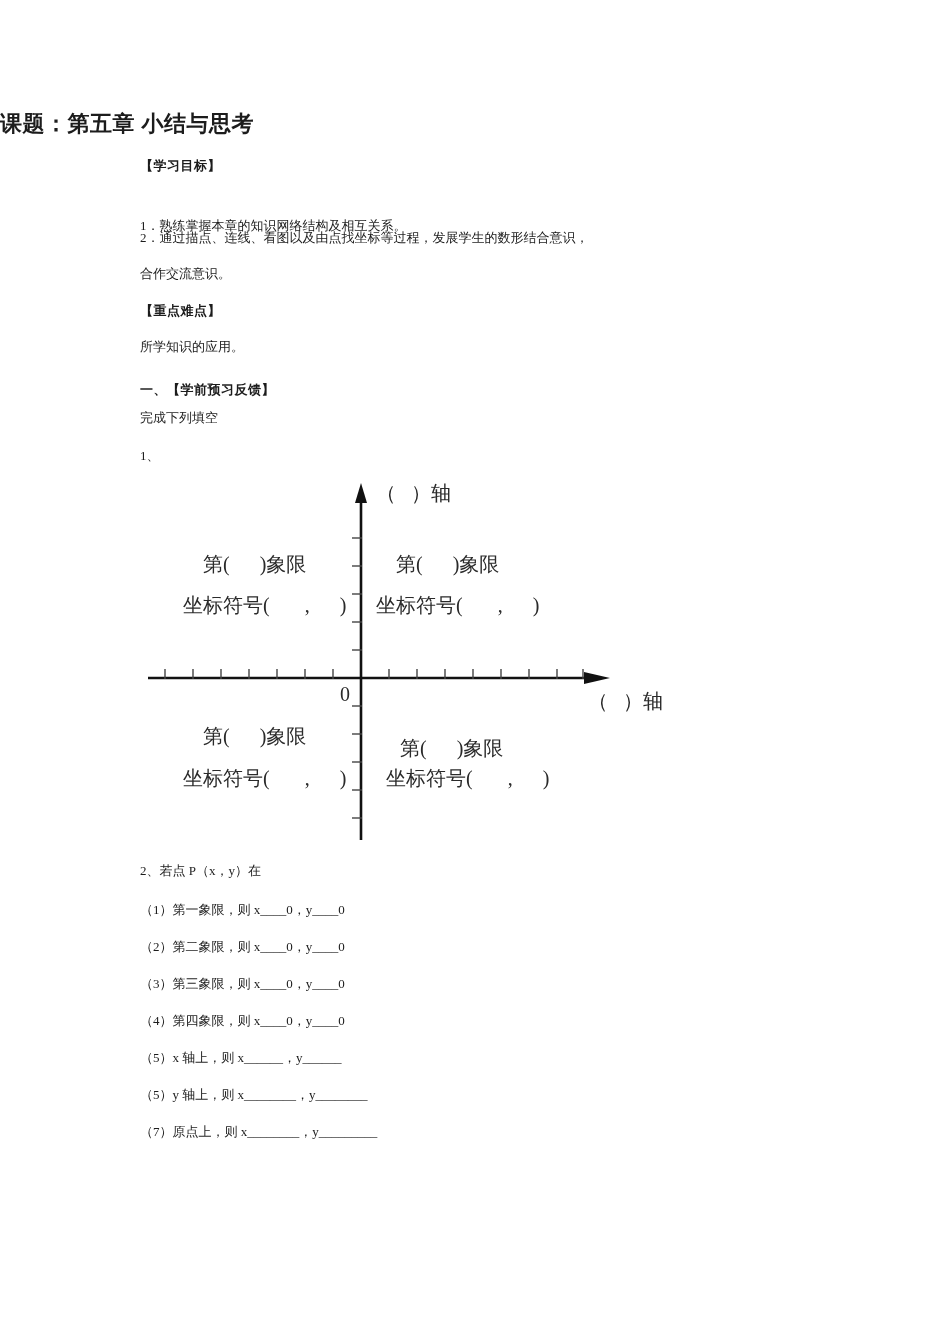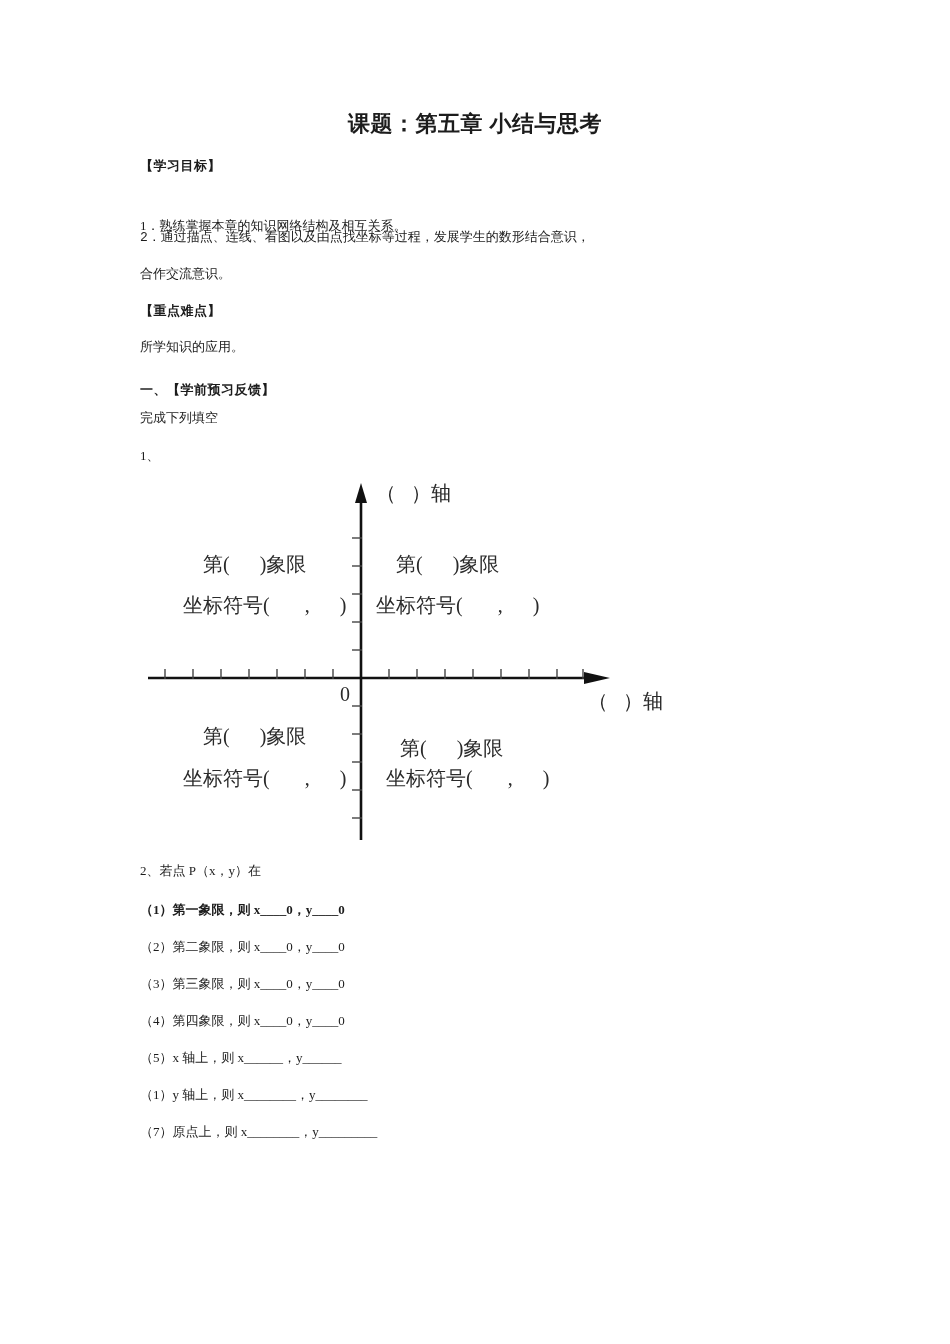--- a/index.html
+++ b/index.html
@@ -21,21 +21,21 @@
   }
   .hd {
     font-family: "Liberation Sans", "DejaVu Sans", sans-serif;
     font-weight: 700;
     letter-spacing: 0.5px;
   }
   .title {
     left: 0;
     top: 112px;
     width: 950px;
-    text-align: center;
+    text-align: left;
     font-size: 22px;
   }
   .diagram {
     position: absolute;
     left: 140px;
     top: 480px;
     width: 545px;
     height: 372px;
   }
   .diagram svg { position:absolute; left:0; top:0; }
@@ -51,21 +51,21 @@
 </style>
 </head>
 <body>
 
 <div class="page">
 
   <div class="t hd title">课题：第五章 小结与思考</div>
 
   <div class="t hd" style="left:140px; top:154px;">【学习目标】</div>
   <div class="t" style="left:140px; top:190px;margin-top:24px;">1．熟练掌握本章的知识网络结构及相互关系。</div>
-  <div class="t" style="left:140px; top:226px;font-family:Liberation Mono, monospace;">2．通过描点、连线、看图以及由点找坐标等过程，发展学生的数形结合意识，</div>
+  <div class="t" style="left:140px; top:226px;">2．通过描点、连线、看图以及由点找坐标等过程，发展学生的数形结合意识，</div>
   <div class="t" style="left:140px; top:262px;">合作交流意识。</div>
 
   <div class="t hd" style="left:140px; top:299px;">【重点难点】</div>
   <div class="t" style="left:140px; top:335px;">所学知识的应用。</div>
 
   <div class="t hd" style="left:140px; top:378px;">一、【学前预习反馈】</div>
   <div class="t" style="left:140px; top:406px;">完成下列填空</div>
   <div class="t" style="left:140px; top:444px;">1、</div>
 
   <div class="diagram">
@@ -118,21 +118,21 @@
     <div class="dl" style="left:43px;  top:114px;">坐标符号(       ,      )</div>
     <div class="dl" style="left:236px; top:114px;">坐标符号(       ,      )</div>
 
     <div class="dl" style="left:63px;  top:245px;">第(      )象限</div>
     <div class="dl" style="left:260px; top:257px;">第(      )象限</div>
     <div class="dl" style="left:43px;  top:287px;">坐标符号(       ,      )</div>
     <div class="dl" style="left:246px; top:287px;">坐标符号(       ,      )</div>
   </div>
 
   <div class="t" style="left:140px; top:859px;">2、若点 P（x，y）在</div>
-  <div class="t" style="left:140px; top:898px;font-weight:bold;">（1）第一象限，则 x____0，y____0</div>
+  <div class="t" style="left:140px; top:898px;">（1）第一象限，则 x____0，y____0</div>
   <div class="t" style="left:140px; top:935px;">（2）第二象限，则 x____0，y____0</div>
   <div class="t" style="left:140px; top:972px;">（3）第三象限，则 x____0，y____0</div>
   <div class="t" style="left:140px; top:1009px;">（4）第四象限，则 x____0，y____0</div>
   <div class="t" style="left:140px; top:1046px;">（5）x 轴上，则 x______，y______</div>
-  <div class="t" style="left:140px; top:1083px;">（1）y 轴上，则 x________，y________</div>
+  <div class="t" style="left:140px; top:1083px;">（5）y 轴上，则 x________，y________</div>
   <div class="t" style="left:140px; top:1120px;">（7）原点上，则 x________，y_________</div>
 
 </div>
 
 </body></html>

